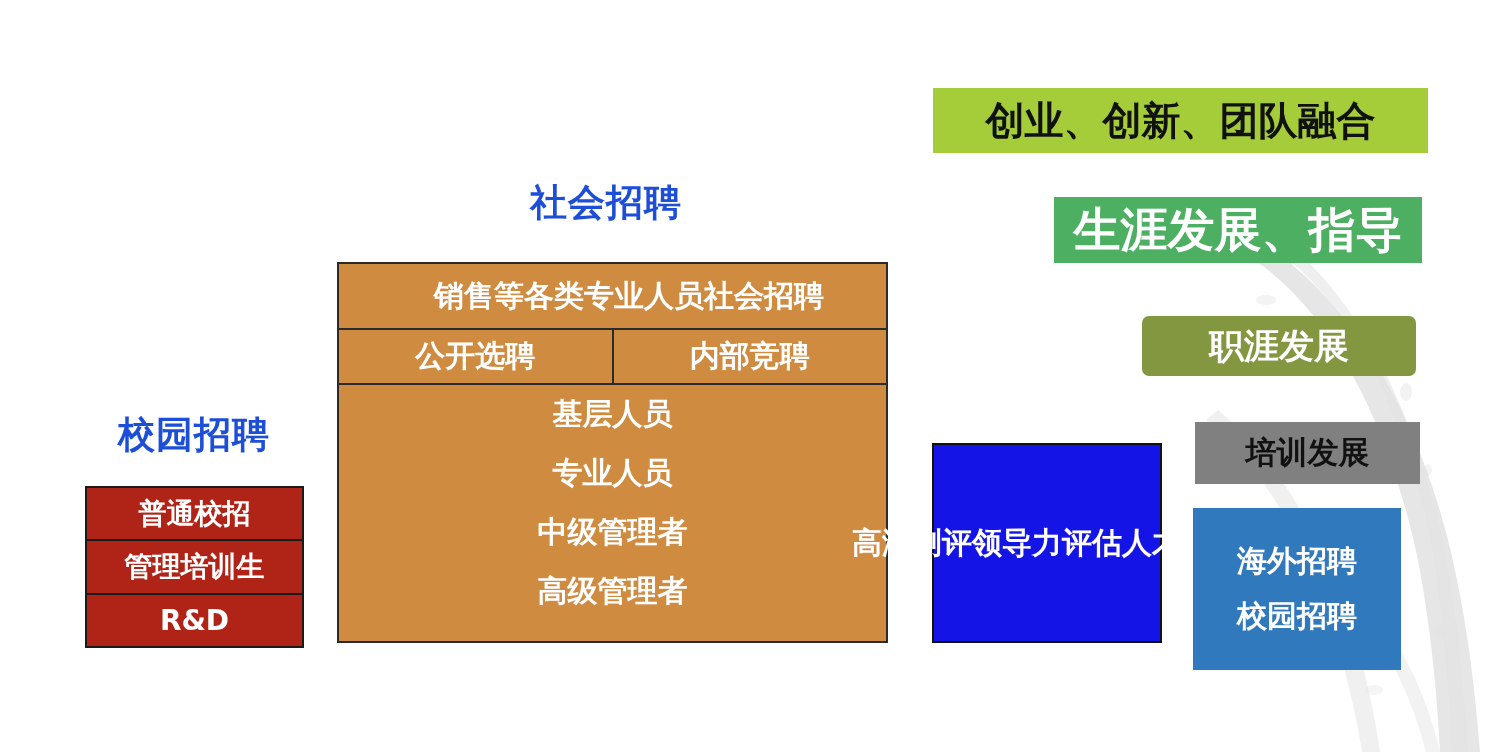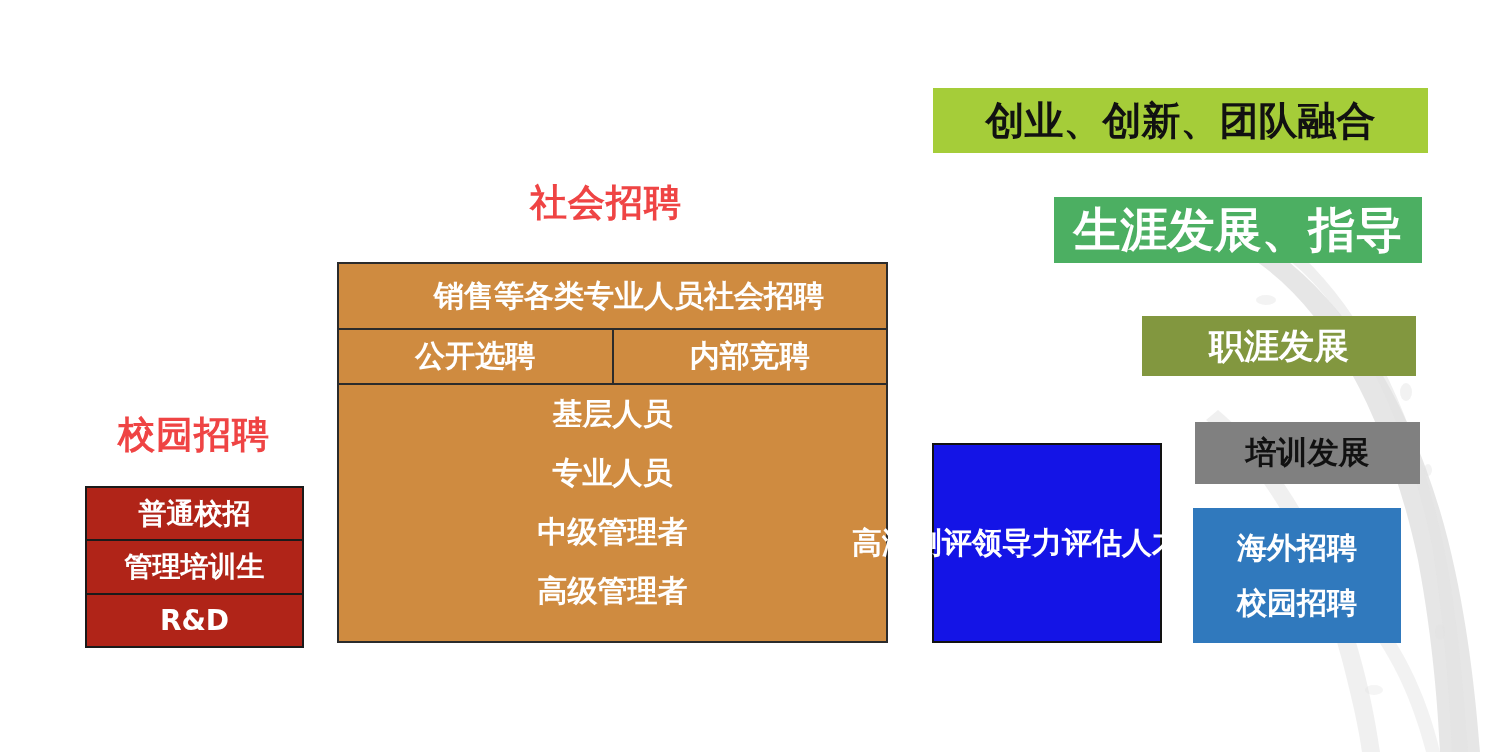--- a/index.html
+++ b/index.html
@@ -26,21 +26,21 @@
     right: 0;
     width: 420px;
     height: 752px;
     pointer-events: none;
     z-index: 0;
   }
 
   
   .heading {
     position: absolute;
-    color: #ef4444;
+    color: #1d4ed8;
     font-size: 37px;
     font-weight: 700;
     letter-spacing: 1px;
     white-space: nowrap;
     z-index: 2;
   }
 
   
   #campus-stack {
     position: absolute;
@@ -147,20 +147,21 @@
     background: #4caf62;
     color: #ffffff;
     font-size: 47px;
   }
   #bar-zhiya {
     left: 1142px; top: 291px;
     width: 274px; height: 60px;
     background: #82973f;
     color: #ffffff;
     font-size: 35px;
+    border-radius: 7px;
   }
   #bar-training {
     left: 1195px; top: 397px;
     width: 225px; height: 62px;
     background: #808080;
     color: #111111;
     font-size: 31px;
   }
 
   
@@ -181,21 +182,21 @@
     color: #ffffff;
     font-size: 30px;
     font-weight: 700;
     margin: 8px 0;
     white-space: nowrap;
   }
 
   #box-overseas {
     position: absolute;
     left: 1193px; top: 508px;
-    width: 208px; height: 135px;
+    width: 208px; height: 162px;
     background: #3079bd;
     box-sizing: border-box;
     display: flex;
     flex-direction: column;
     align-items: center;
     justify-content: center;
     z-index: 2;
   }
   #box-overseas .line {
     color: #ffffff;

